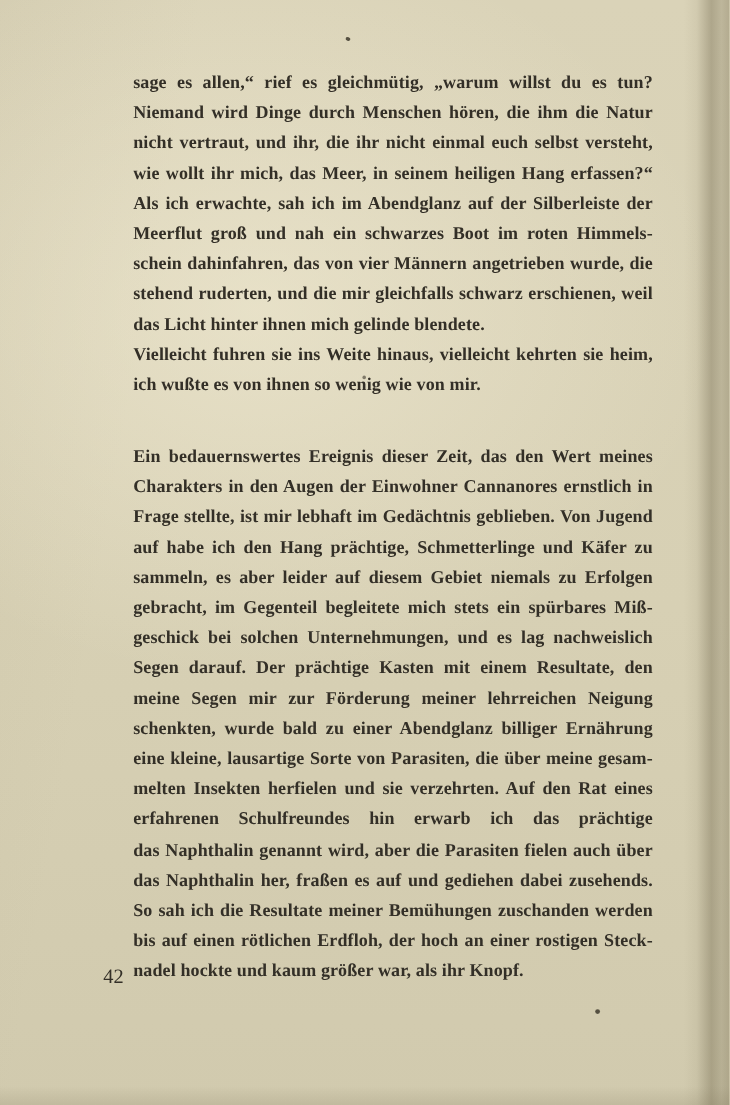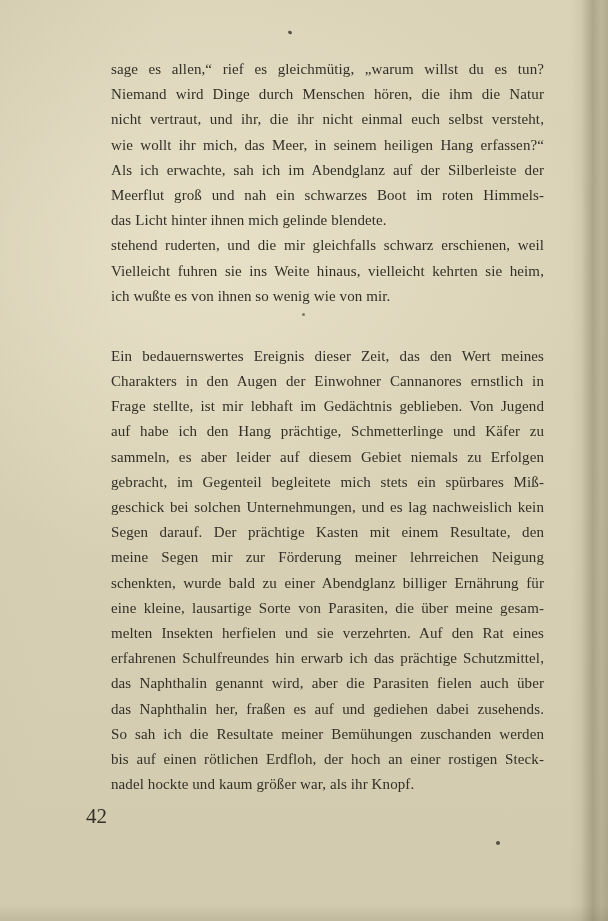--- a/index.html
+++ b/index.html
@@ -21,25 +21,25 @@
       rgba(108,99,72,0.40) 60%,
       rgba(108,99,72,0.26) 82%,
       rgba(125,116,88,0.42) 100%);}
   .bottom-shade{position:absolute;left:0;bottom:0;width:608px;height:16px;
     background:linear-gradient(to bottom, rgba(108,99,72,0), rgba(108,99,72,0.16));}
   .text-block{
     position:absolute;left:111px;top:57px;width:433px;
     color:#332f27;font-size:15px;line-height:25.2px;
     letter-spacing:0.1px;
   }
-  .line{height:25.2px;overflow:hidden;text-align:justify;text-align-last:justify;}
+  .line{height:25.2px;overflow:hidden;text-align:justify;text-align-last:justify;font-weight:bold;}
   .line.last{text-align-last:left;}
   .paragraph{margin:0;}
   .paragraph.gap{margin-top:35px;}
-  .page-number{position:absolute;left:86px;top:804px;font-size:21px;color:#332f27;}
+  .page-number{position:absolute;left:86px;top:804px;font-size:17px;color:#332f27;}
   .speck{position:absolute;background:#3e392d;border-radius:50%;opacity:0.85;}
   .speck.s1{left:288px;top:31px;width:4px;height:3px;transform:rotate(20deg);}
   .speck.s2{left:496px;top:841px;width:4px;height:4px;}
   .speck.s3{left:302px;top:313px;width:3px;height:3px;opacity:0.6;}
 </style>
 </head>
 <body>
 
 <div class="page">
   <div class="texture"></div>
@@ -51,22 +51,23 @@
 
   <div class="text-block">
 
     <div class="paragraph">
       <div class="line">sage es allen,“ rief es gleichmütig, „warum willst du es tun?</div>
       <div class="line">Niemand wird Dinge durch Menschen hören, die ihm die Natur</div>
       <div class="line">nicht vertraut, und ihr, die ihr nicht einmal euch selbst versteht,</div>
       <div class="line">wie wollt ihr mich, das Meer, in seinem heiligen Hang erfassen?“</div>
       <div class="line">Als ich erwachte, sah ich im Abendglanz auf der Silberleiste der</div>
       <div class="line">Meerflut groß und nah ein schwarzes Boot im roten Himmels-</div>
+      <div class="line">schein dahinfahren, das von vier Männern angetrieben wurde, die</div>
+      <div class="line">stehend ruderten, und die mir gleichfalls schwarz erschienen, weil</div>
       <div class="line last">das Licht hinter ihnen mich gelinde blendete.</div>
-      <div class="line">stehend ruderten, und die mir gleichfalls schwarz erschienen, weil</div>
     </div>
 
     <div class="paragraph">
       <div class="line">Vielleicht fuhren sie ins Weite hinaus, vielleicht kehrten sie heim,</div>
       <div class="line last">ich wußte es von ihnen so wenig wie von mir.</div>
     </div>
 
     <div class="paragraph gap">
       <div class="line">Ein bedauernswertes Ereignis dieser Zeit, das den Wert meines</div>
       <div class="line">Charakters in den Augen der Einwohner Cannanores ernstlich in</div>

